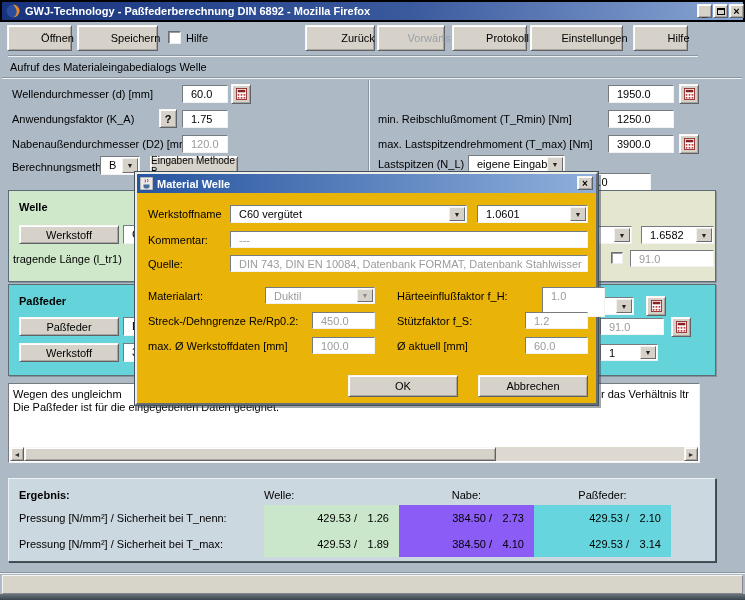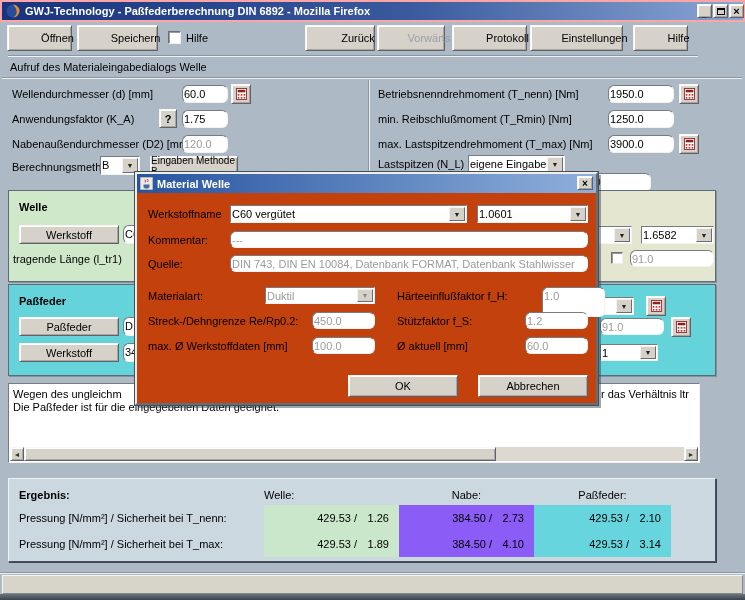--- a/index.html
+++ b/index.html
@@ -4,54 +4,54 @@
 <style>
   * { margin:0; padding:0; box-sizing:border-box; }
   html,body { width:745px; height:600px; }
   body { font-family:"Liberation Sans", sans-serif; font-size:11px; color:#000; }
   #screen { position:relative; width:745px; height:600px; background:#adb9c5; overflow:hidden; }
 
   
   .raised { background:#d6d2c9; border:1px solid; border-color:#f8f7f3 #5f6268 #5f6268 #f8f7f3;
             box-shadow:inset 1px 1px 0 #ffffff, inset -1px -1px 0 #aaa69d; }
   .sunken { background:#fff; border:1px solid; border-color:#767b80 #f2f2f2 #f2f2f2 #767b80; }
-  .fieldtxt { padding:2px 1px; overflow:hidden; white-space:nowrap; line-height:13px;border-radius:6px; }
+  .fieldtxt { padding:2px 8px; overflow:hidden; white-space:nowrap; line-height:13px; }
   .dis { color:#9b9b9b; }
   .btn { display:flex; align-items:center; justify-content:center; gap:5px; cursor:default; }
   .abs { position:absolute; }
   .lbl { position:absolute; white-space:nowrap; }
   .bold { font-weight:bold; }
   .arrowbtn { position:absolute; top:1px; right:1px; bottom:1px; width:16px; background:#d6d2c9;
               border:1px solid; border-color:#f4f2ee #6a6d72 #6a6d72 #f4f2ee;
               display:flex; align-items:center; justify-content:center; font-size:7px; color:#222; }
   .etch-h { position:absolute; height:2px; border-top:1px solid #8b96a0; border-bottom:1px solid #eef1f4; }
   .etch-v { position:absolute; width:2px; border-left:1px solid #8b96a0; border-right:1px solid #eef1f4; }
   .checkbox { position:absolute; width:13px; height:13px; background:#fff;
               border:1px solid; border-color:#6b6f74 #eee #eee #6b6f74; box-shadow:inset 1px 1px 0 #9a9a9a; }
   .calcbtn { position:absolute; width:20px; height:20px; display:flex; align-items:center; justify-content:center; }
   .panel { position:absolute; border:1px solid #5e6d75; box-shadow:1px 1px 0 #87939c; }
   .cellrow { display:flex; align-items:center; height:26px; }
   .cellrow .p { flex:1; text-align:right; }
   .cellrow .s { width:42px; text-align:right; padding-right:10px; }
 
   
-  #titlebar { position:absolute; left:0; top:0; width:745px; height:22px; background:#fca5a5; }
+  #titlebar { position:absolute; left:0; top:0; width:745px; height:22px; background:#000000; }
   #titlebar .grad { position:absolute; left:2px; top:2px; right:2px; height:18px;
                     background:linear-gradient(90deg,#17337d 0%, #3a5a9e 55%, #8aa6d4 100%);
                     display:flex; align-items:center; }
   #titlebar .txt { color:#fff; font-weight:bold; margin-left:5px; }
   .winbtn { position:absolute; top:4px; width:15px; height:14px; font-size:9px; font-weight:bold;
             display:flex; align-items:center; justify-content:center; }
 
   
   .tbtn { position:absolute; top:25px; height:26px;gap:36px; }
   .tbtn span { white-space:nowrap; }
 
   
-  #dialog { position:absolute; left:135px; top:172px; width:463px; height:233px; background:#c2410c;
+  #dialog { position:absolute; left:135px; top:172px; width:463px; height:233px; background:#eab308;
             border:2px solid; border-color:#f0eee8 #686d73 #686d73 #f0eee8;
             outline:1px solid #41505b; box-shadow:3px 3px 0 rgba(45,58,70,.45); z-index:20; }
   #dialog .dtitle { position:absolute; left:0; top:0; right:0; height:19px;
                     background:linear-gradient(90deg,#27549f,#8fb0dc); display:flex; align-items:center; }
   #dialog .dtitle .txt { color:#fff; font-weight:bold; margin-left:4px; }
   .scrollbtn { width:14px; height:14px; font-size:7px; display:flex; align-items:center; justify-content:center; color:#333; }
 </style>
 </head>
 <body>
 
@@ -171,21 +171,20 @@
 
   <div class="lbl" style="left:12px;top:161px">Berechnungsmethode</div>
   <div class="abs sunken" style="left:100px;top:156px;width:40px;height:19px">
     <span class="fieldtxt" style="display:block">B</span>
     <span class="arrowbtn">▼</span>
   </div>
   <div class="abs raised btn" style="left:150px;top:156px;width:88px;height:20px;font-size:10px">Eingaben Methode B</div>
 
   <div class="etch-v" style="left:368px;top:80px;height:95px"></div>
 
-  <div class="lbl" style="left:378px;top:88px">Betriebsnenndrehmoment (T_nenn) [Nm]</div>
   <div class="abs sunken fieldtxt" style="left:608px;top:85px;width:66px;height:18px">1950.0</div>
   <div class="calcbtn raised" style="left:679px;top:84px">
     <svg width="11" height="12" viewBox="0 0 13 14">
         <rect x="0.5" y="0.5" width="12" height="13" fill="#fff" stroke="#8a2020"></rect>
         <rect x="2" y="2" width="9" height="3" fill="#8a2020"></rect>
         <g fill="#c03838">
           <rect x="2" y="7" width="2" height="2"></rect>
           <rect x="5.5" y="7" width="2" height="2"></rect>
           <rect x="9" y="7" width="2" height="2"></rect>
           <rect x="2" y="10.5" width="2" height="2"></rect>

